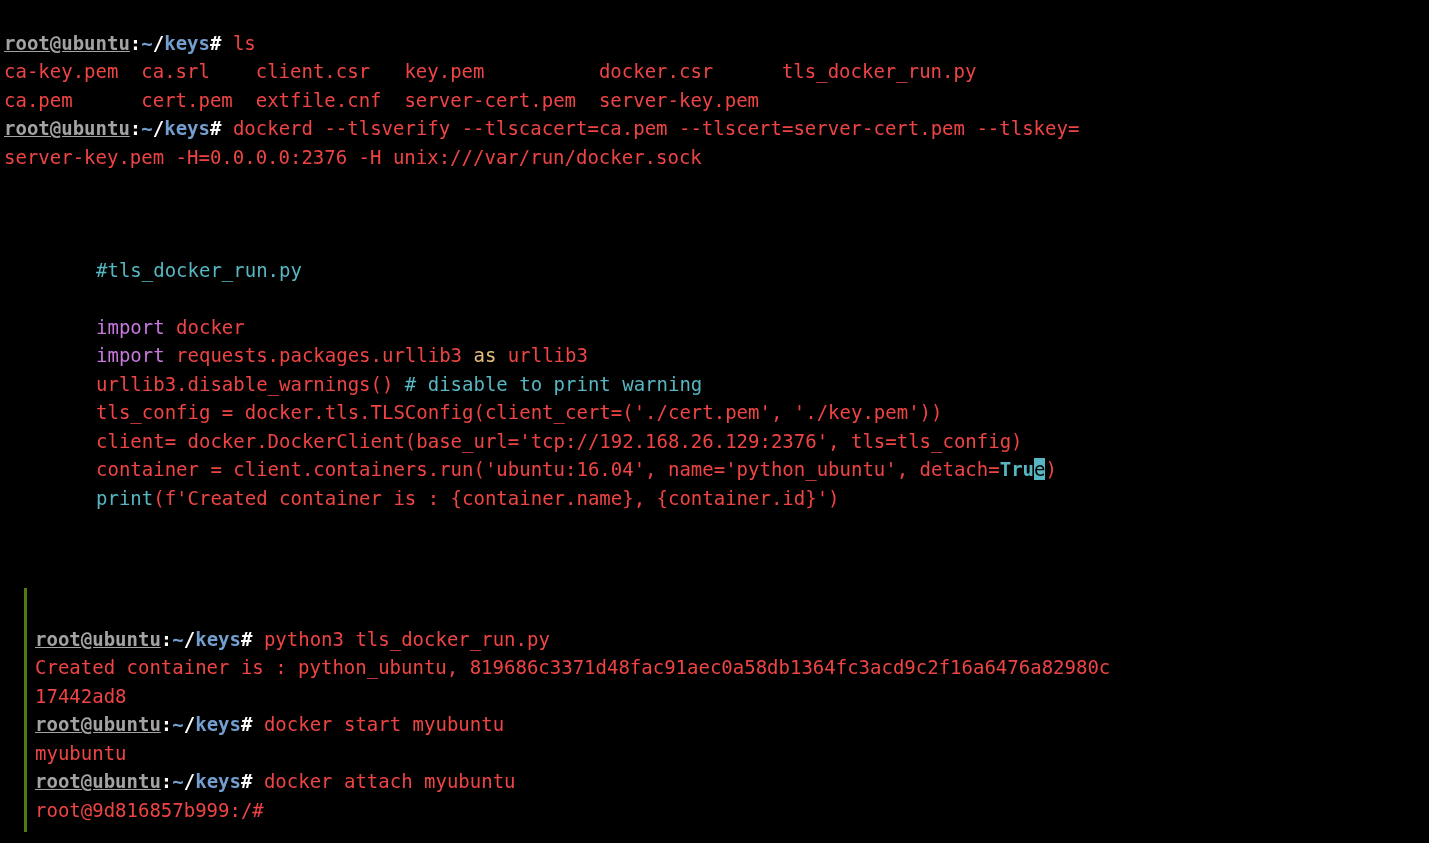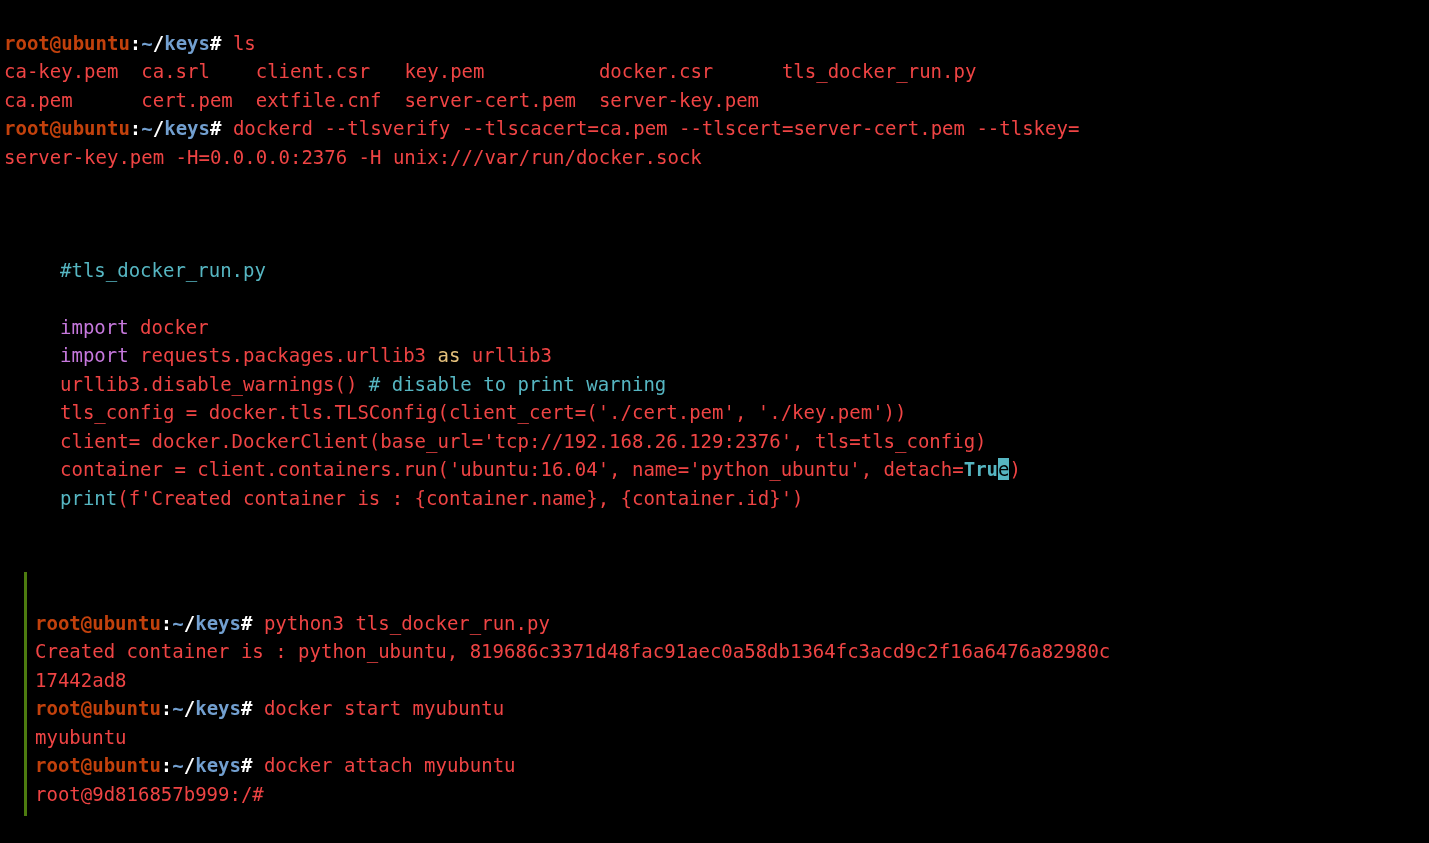--- a/index.html
+++ b/index.html
@@ -23,25 +23,25 @@
       border-left: 3px solid #4d7c0f;
       margin-left: 24px;
       margin-top: 36px;
       margin-bottom: 24px;
       padding-top: 8px;
       padding-bottom: 8px;
       padding-left: 8px;
     }
     .code-block {
       white-space: pre;
-      padding-left: 60px;
+      padding-left: 96px;
       margin-top: 56px;
-      margin-bottom: 60px;
+      margin-bottom: 76px;
     }
-    .prompt-user { color: #c2410c; font-weight: bold; }
+    .prompt-user { color: #a3a3a3; font-weight: bold; text-decoration: underline; }
     .prompt-path { color: #729fcf; font-weight: bold; }
     .prompt-sym  { color: #fff; font-weight: bold; }
     .kw-import   { color: #c678dd; }
     .kw-as       { color: #e5c07b; }
     .kw-print    { color: #56b6c2; }
     .kw-true     { color: #56b6c2; font-weight: bold; }
     .comment     { color: #56b6c2; }
     .cursor-hl   { background: #56b6c2; color: #000; }
     .plain { color: #ef4444; }
   </style>

